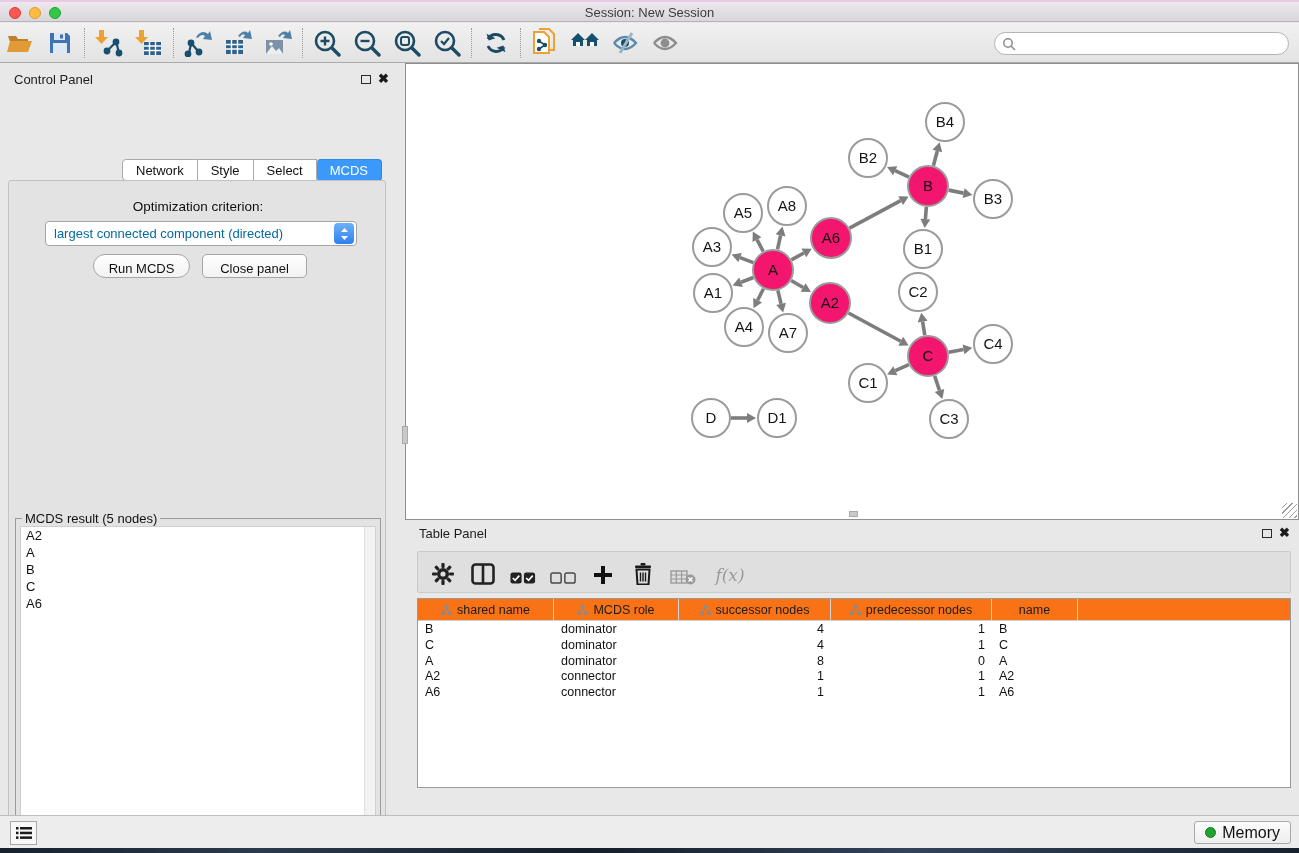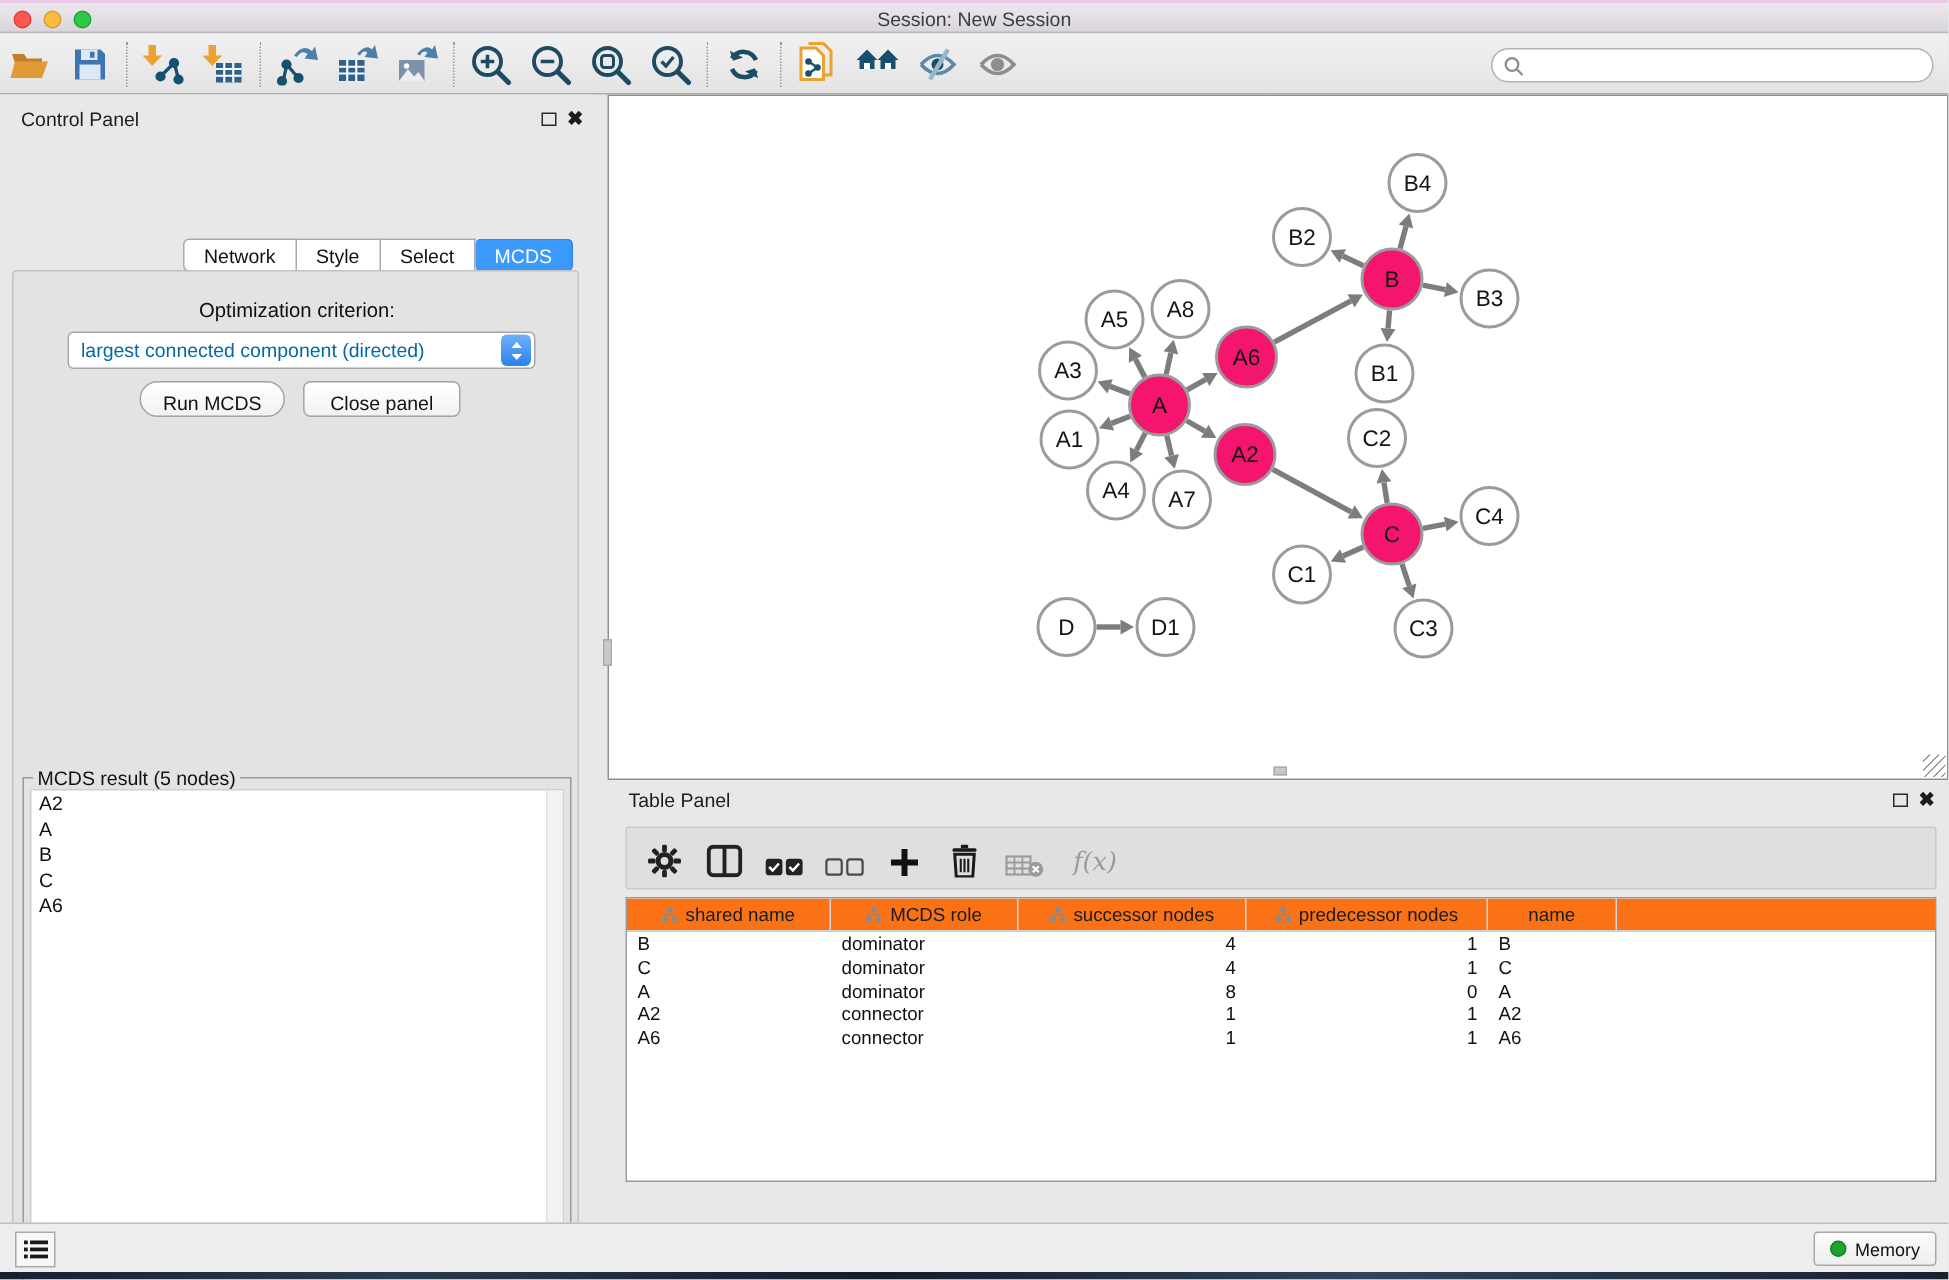--- a/index.html
+++ b/index.html
@@ -82,21 +82,21 @@
   .tp-tab { font-size:13px; height:22px; padding:3px 14px 0 14px; background:#fff; border:1px solid #b5b5b5; border-left:none; color:#111; }
   .tp-tab:first-child { border-left:1px solid #b5b5b5; border-radius:5px 0 0 5px; }
   .tp-tab:last-child { border-radius:0 5px 5px 0; }
   .tp-tab.active { background:#3b99fc; border-color:#2e86e8; color:#fff; }
 
   
   .statusbar { position:absolute; left:0; top:815px; width:1299px; height:33px; background:#ededed; border-top:1px solid #bdbdbd; }
   .sb-listbtn { position:absolute; left:10px; top:5px; width:27px; height:24px; background:#f7f7f7; border:1px solid #a8a8a8;
     display:flex; align-items:center; justify-content:center; }
   .memory-btn { position:absolute; right:8px; top:5px; height:23px; background:linear-gradient(#fbfbfb,#eee);
-    border:1px solid #a8a8a8; border-radius:3px; display:flex; align-items:center; gap:6px; padding:0 10px; font-size:12px; color:#111; }
+    border:1px solid #a8a8a8; border-radius:3px; display:flex; align-items:center; gap:6px; padding:0 10px; font-size:16px; color:#111; }
   .mem-dot { width:11px; height:11px; border-radius:50%; background:#1fa32e; border:1px solid #158023; }
   .desktop-strip { position:absolute; left:0; top:848px; width:1299px; height:5px;
     background:linear-gradient(90deg,#17212e,#2b3a4d 20%,#141d29 45%,#33435a 70%,#17212e); }
 </style>
 </head>
 <body>
 
 <div id="app">
 
   <div class="titlebar">

